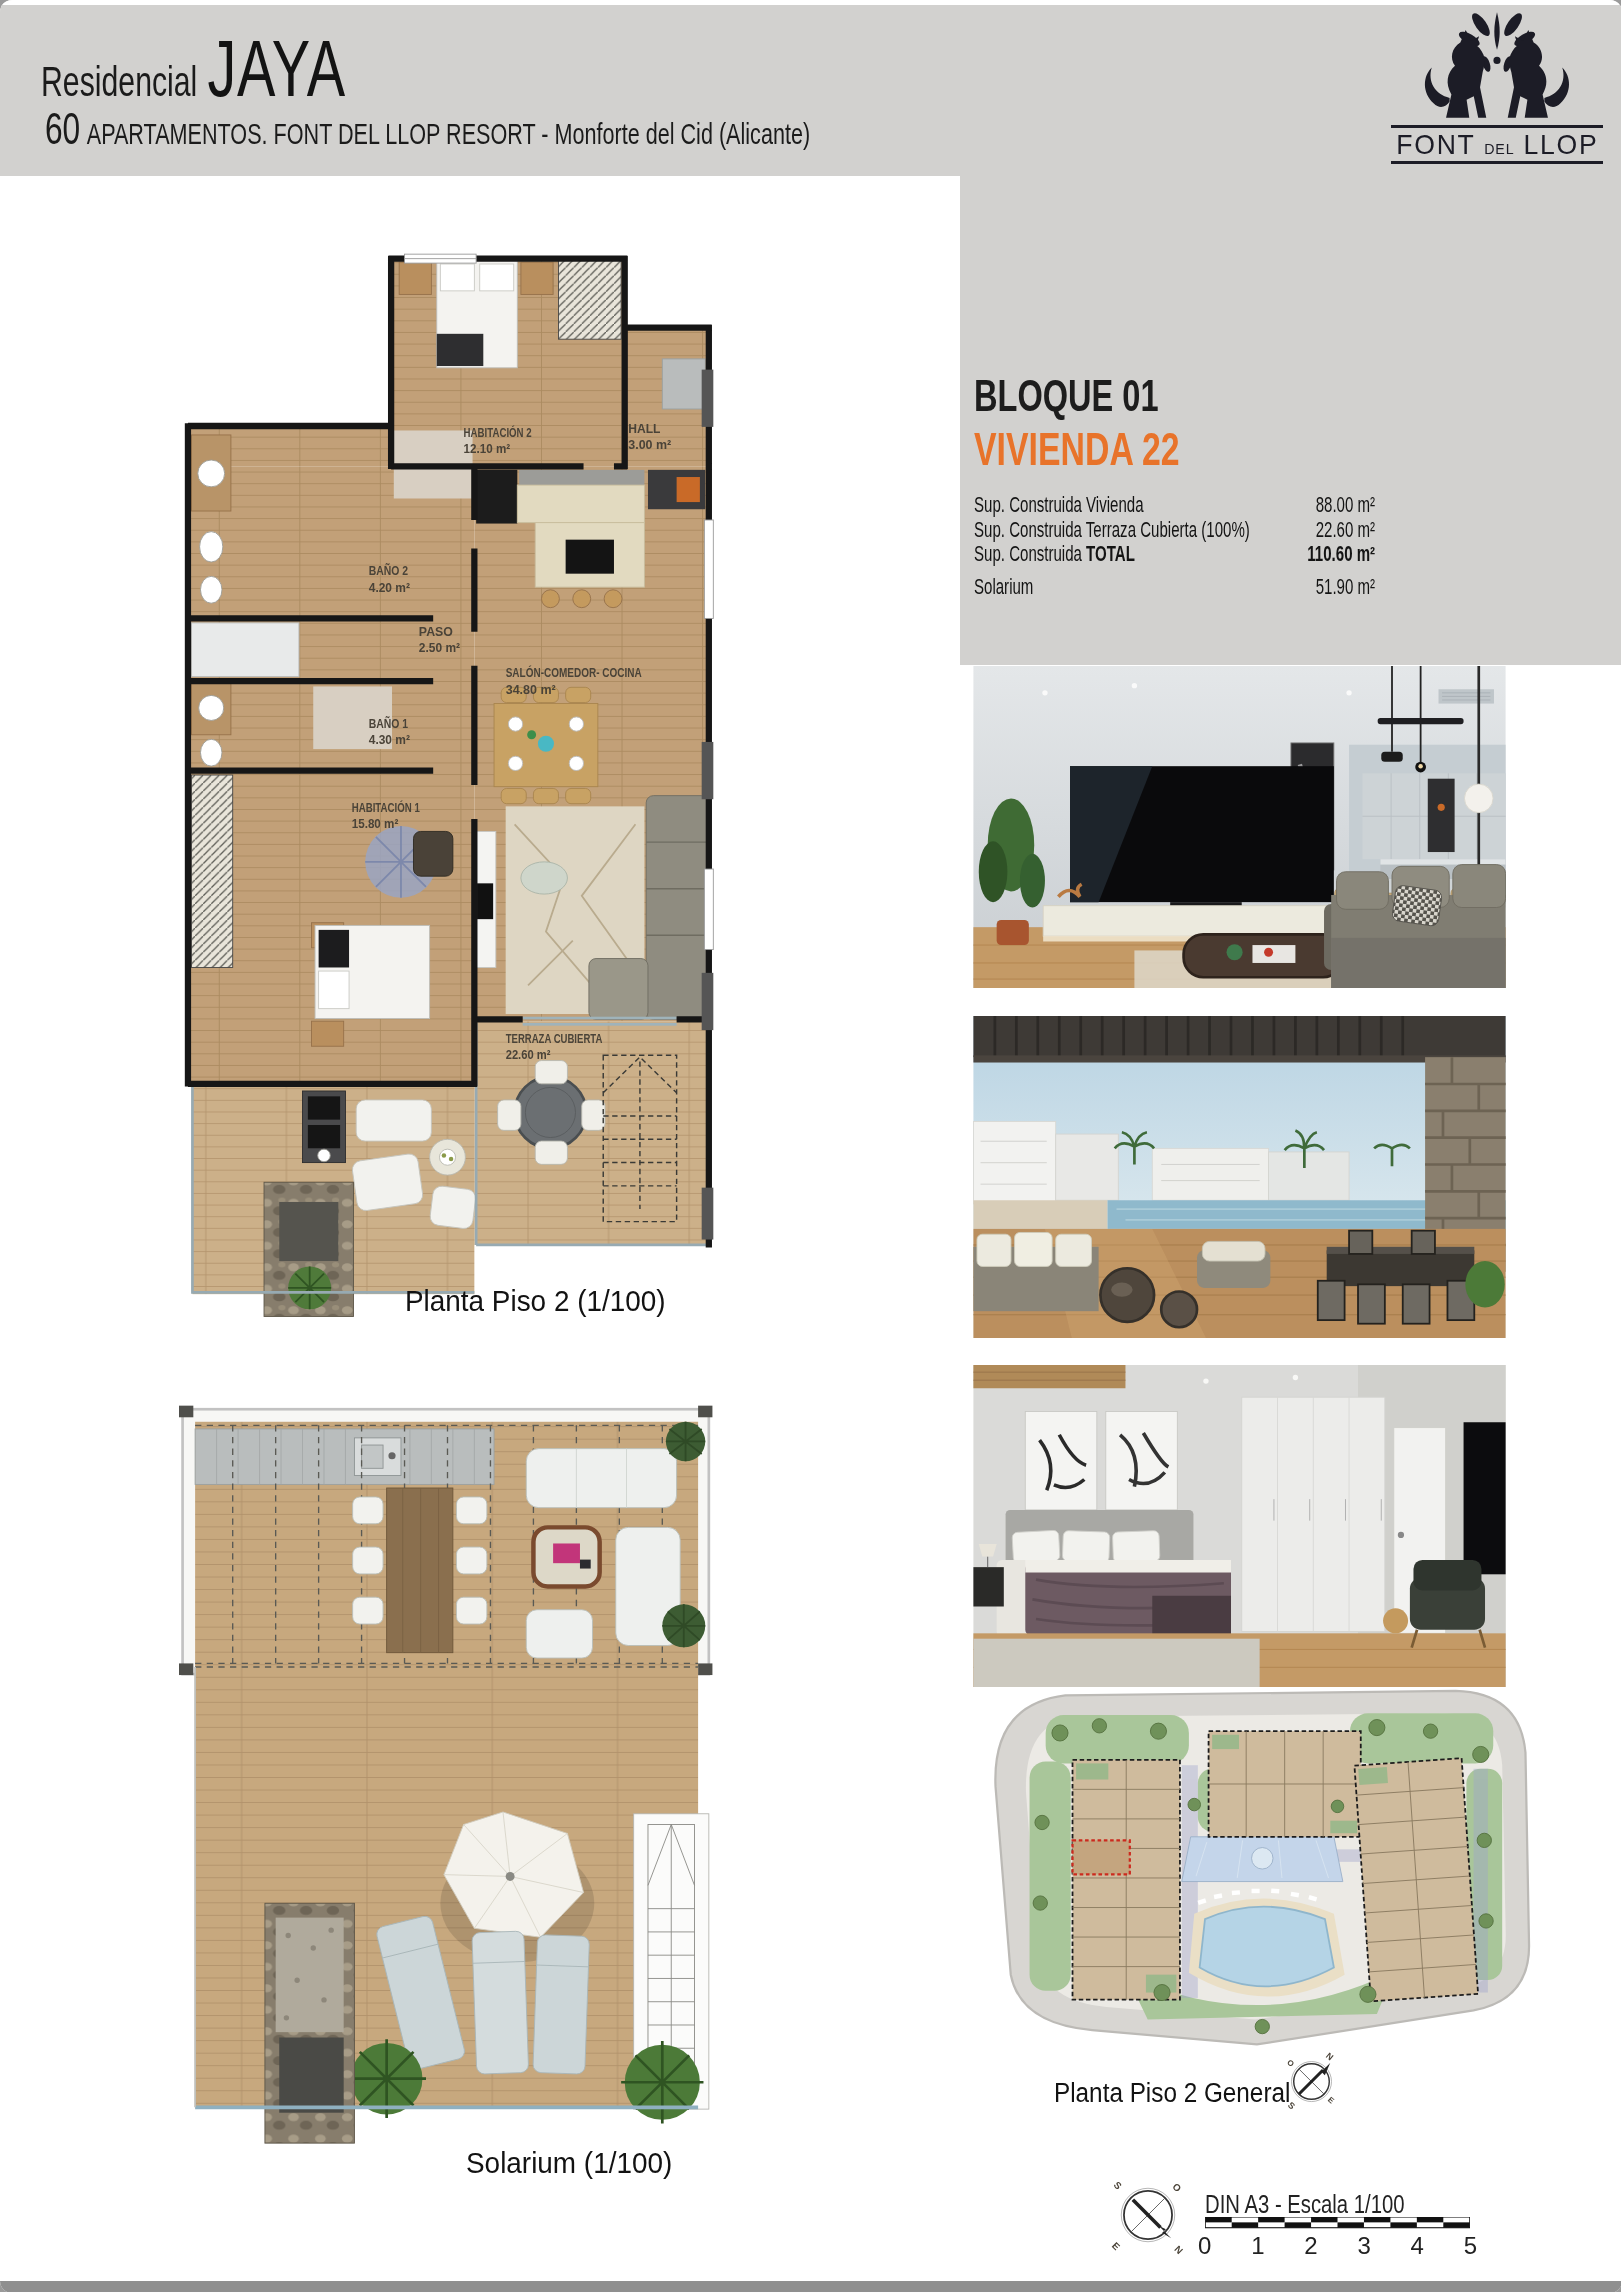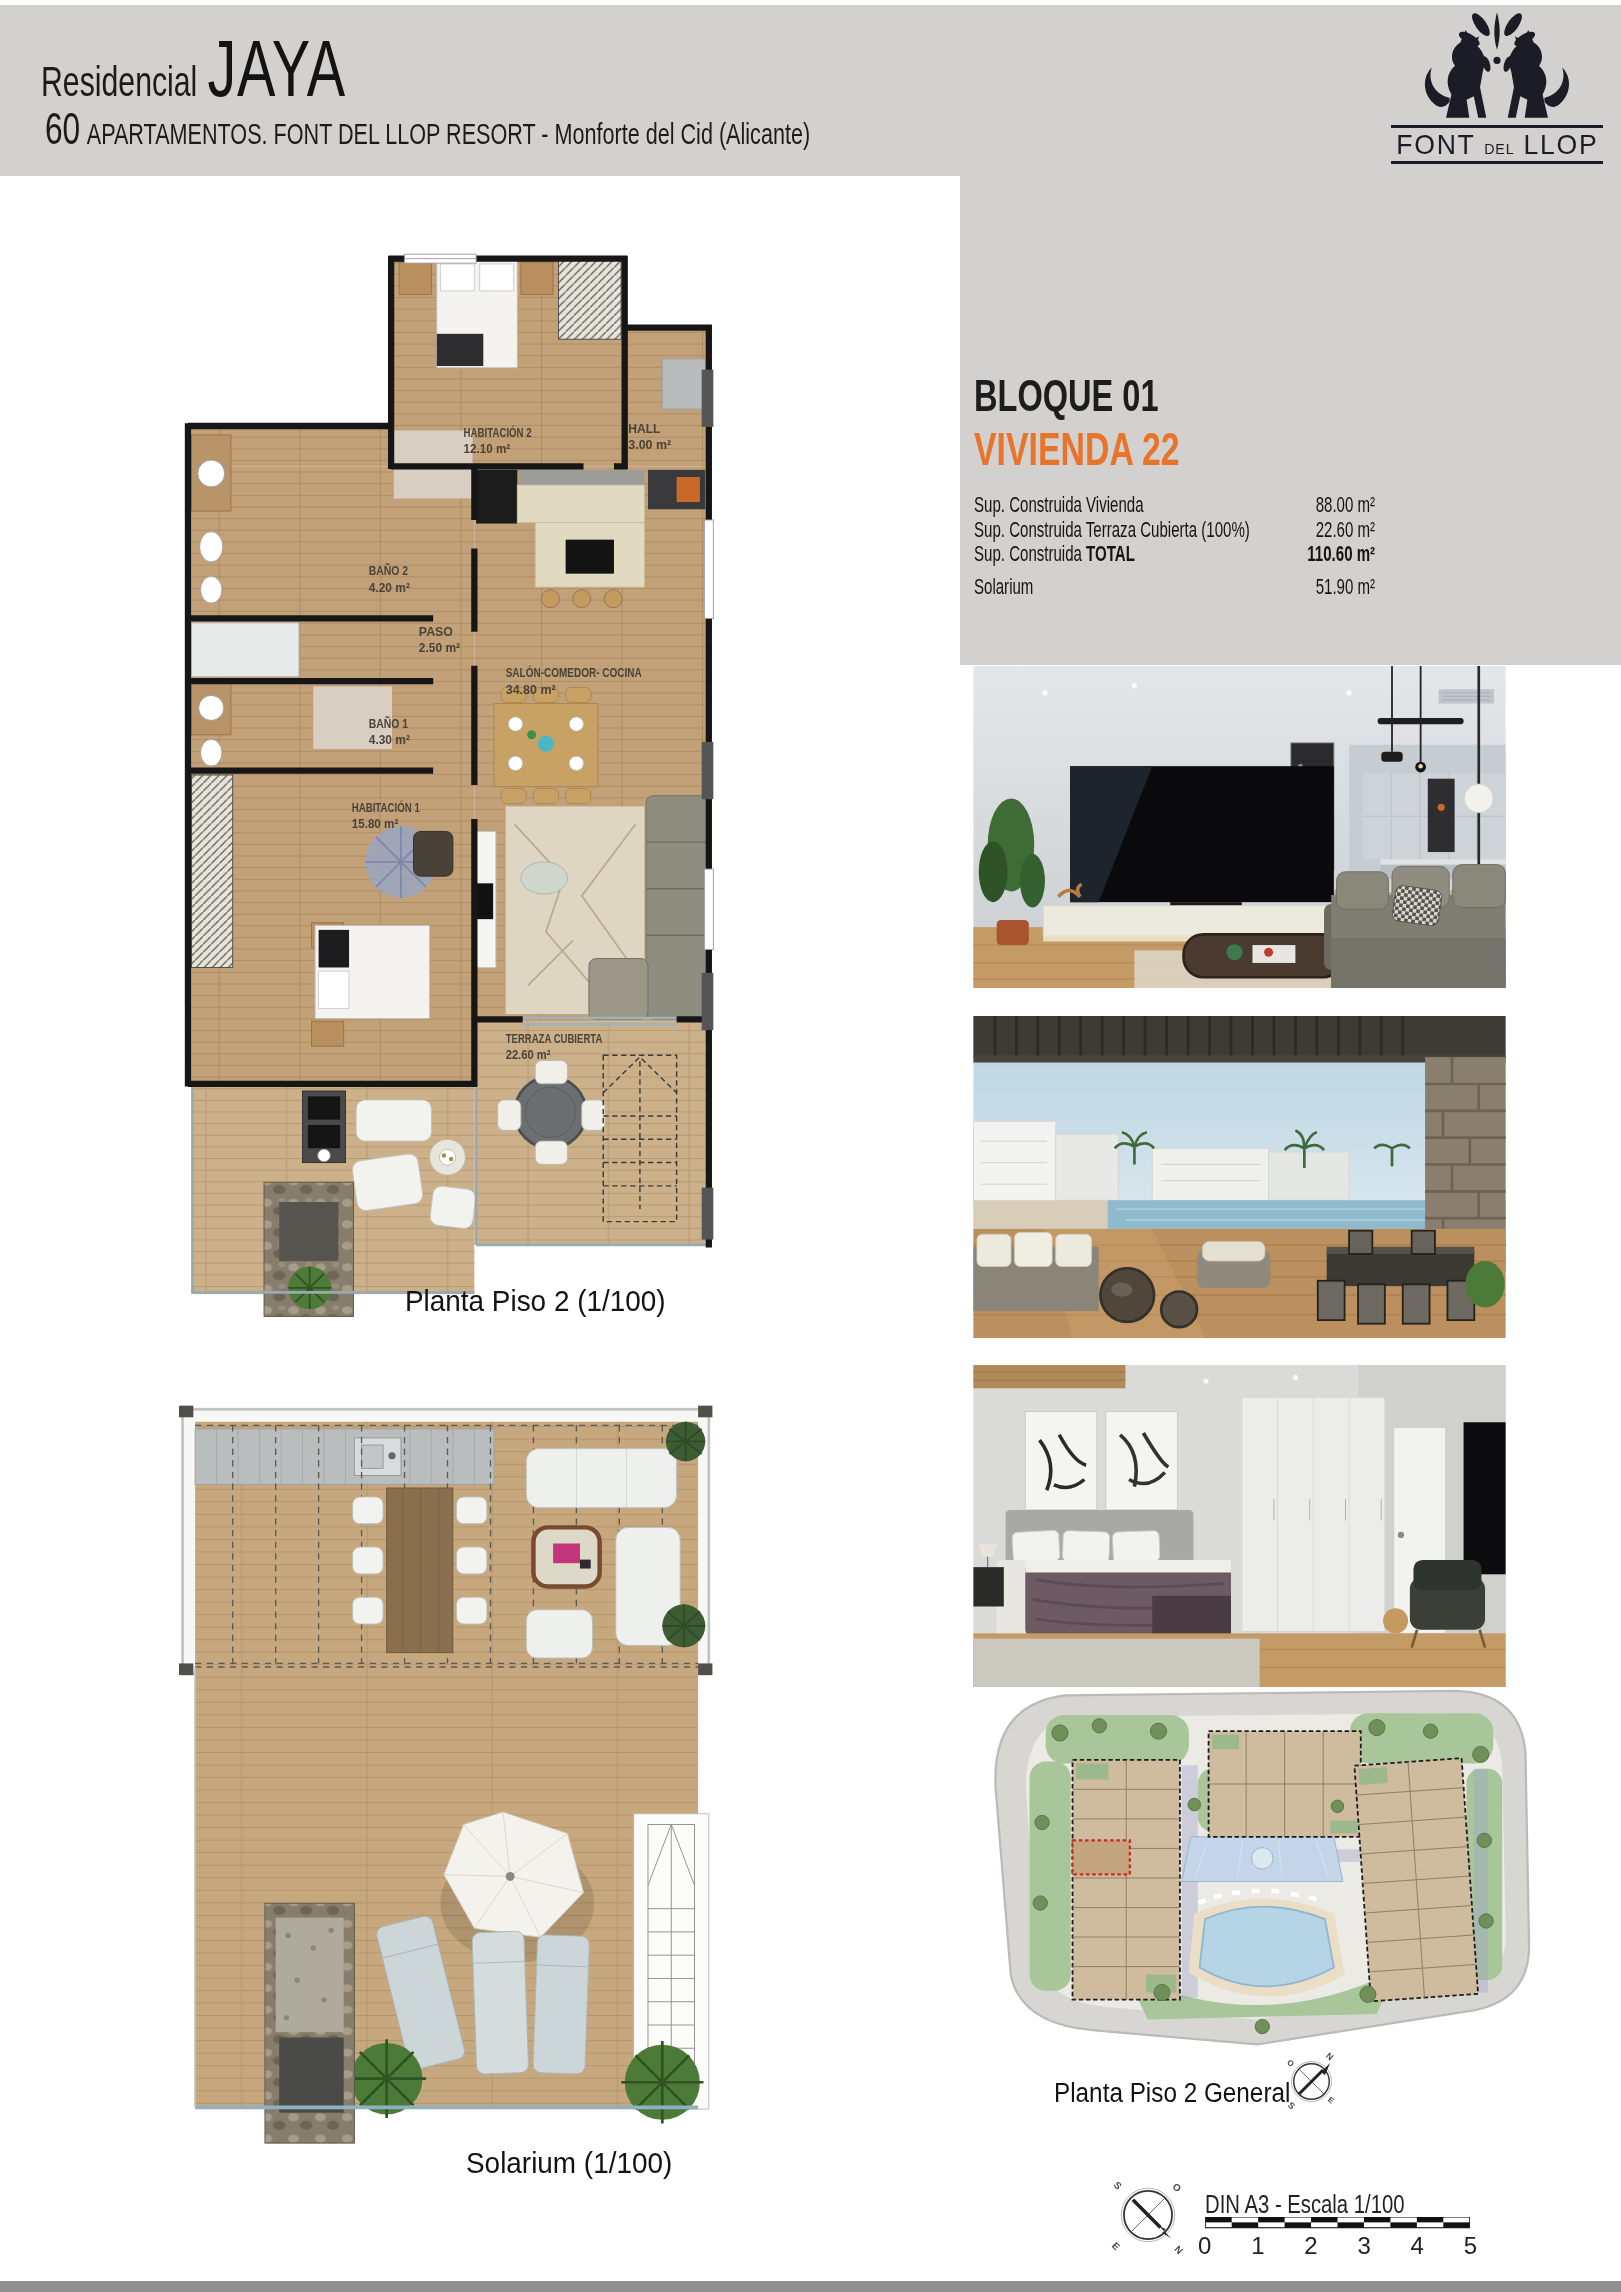--- a/index.html
+++ b/index.html
@@ -1,17 +1,17 @@
 <!DOCTYPE html>
 <html style="font-size:14.3px"><head>
 <meta charset="utf-8">
 <style>
   html,body{margin:0;padding:0;background:#9a9a9a;}
   .page{position:relative;width:1622px;height:2293px;background:#ffffff;overflow:hidden;
-        font-family:"Liberation Sans",sans-serif;}
+        font-family:"Liberation Sans",sans-serif;border-radius:12px;}
   .abs{position:absolute;}
   
   .band-header{left:0;top:0;width:1622px;height:176px;background:#d2d1cf;}
   .band-info{left:960px;top:176px;width:662px;height:489px;background:#d2d1cf;}
   .topstrip{left:0;top:0;width:1622px;height:5.4px;background:#ffffff;}
   .footerbar{left:0;top:2281px;width:1622px;height:11.6px;background:#8f8f8f;}
   .title-line{left:41px;top:23px;display:flex;align-items:baseline;gap:14.3px;transform:scaleX(.72);transform-origin:left top;white-space:nowrap;}
   .t-pre{font-size:42px;color:#1b1b1b;}
   .t-name{font-size:80px;color:#131313;letter-spacing:0.9px;}
   .sub-line{left:45px;top:104px;display:flex;align-items:baseline;gap:9px;transform:scaleX(.72);transform-origin:left top;white-space:nowrap;}

